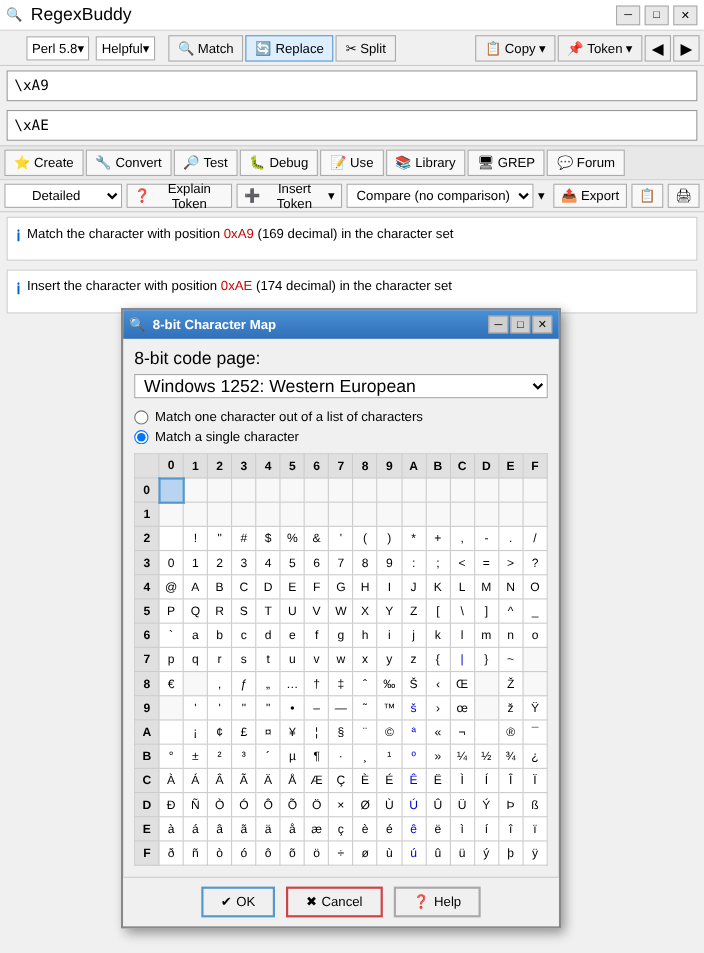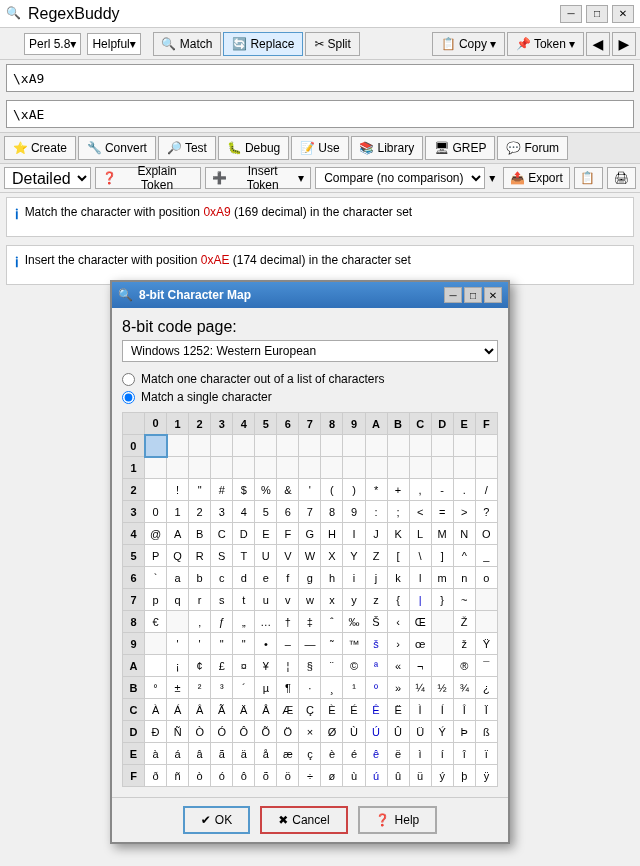--- a/index.html
+++ b/index.html
@@ -54,21 +54,21 @@
       display: flex; align-items: center; gap: 3px; padding: 2px 8px; border: 1px solid #aaa; background: #f8f8f8; cursor: pointer; height: 24px; font-size: 12px;
     }
 
     
     .detail-bar {
       background: #f0f0f0;
       border-bottom: 1px solid #ccc;
       display: flex; align-items: center; gap: 4px;
       padding: 3px 4px;
     }
-    .detail-select { border: 1px solid #aaa; background: white; height: 22px; font-size: 16px; padding: 0 3px; }
+    .detail-select { border: 1px solid #aaa; background: white; height: 22px; font-size: 12px; padding: 0 20px; }
     .detail-btn { display: flex; align-items: center; gap: 3px; padding: 2px 6px; border: 1px solid #aaa; background: #f8f8f8; cursor: pointer; height: 22px; font-size: 12px; }
     .compare-select { border: 1px solid #aaa; background: white; height: 22px; font-size: 12px; padding: 0 4px; }
     .export-btn { display: flex; align-items: center; gap: 3px; padding: 2px 6px; border: 1px solid #aaa; background: #f8f8f8; cursor: pointer; height: 22px; font-size: 12px; }
 
     
     .info-panel {
       background: white;
       border: 1px solid #ccc;
       margin: 4px 6px;
       padding: 6px 8px;
@@ -96,21 +96,21 @@
       padding: 4px 6px;
       height: 26px;
     }
     .dialog-title-left { display: flex; align-items: center; gap: 6px; font-size: 12px; font-weight: bold; }
     .dialog-controls { display: flex; gap: 2px; }
     .dialog-ctrl { width: 18px; height: 16px; border: 1px solid #aaa; background: #d0d0d0; cursor: pointer; font-size: 10px; display: flex; align-items: center; justify-content: center; color: #000; }
 
     .dialog-body { padding: 10px; }
     .dialog-label { font-size: 16px; margin-bottom: 4px; }
     .dialog-select-row { display: flex; align-items: center; margin-bottom: 10px; }
-    .dialog-select { flex: 1; border: 1px solid #aaa; height: 22px; font-size: 12px; padding: 0 4px; background: white; }
+    .dialog-select { flex: 1; border: 1px solid #aaa; height: 22px; font-size: 16px; padding: 0 4px; background: white; }
 
     .radio-group { margin-bottom: 8px; }
     .radio-row { display: flex; align-items: center; gap: 6px; margin-bottom: 4px; font-size: 12px; }
     .radio-row input[type=radio] { cursor: pointer; }
 
     
     .char-table {
       border-collapse: collapse;
       width: 100%;
       font-size: 11px;

